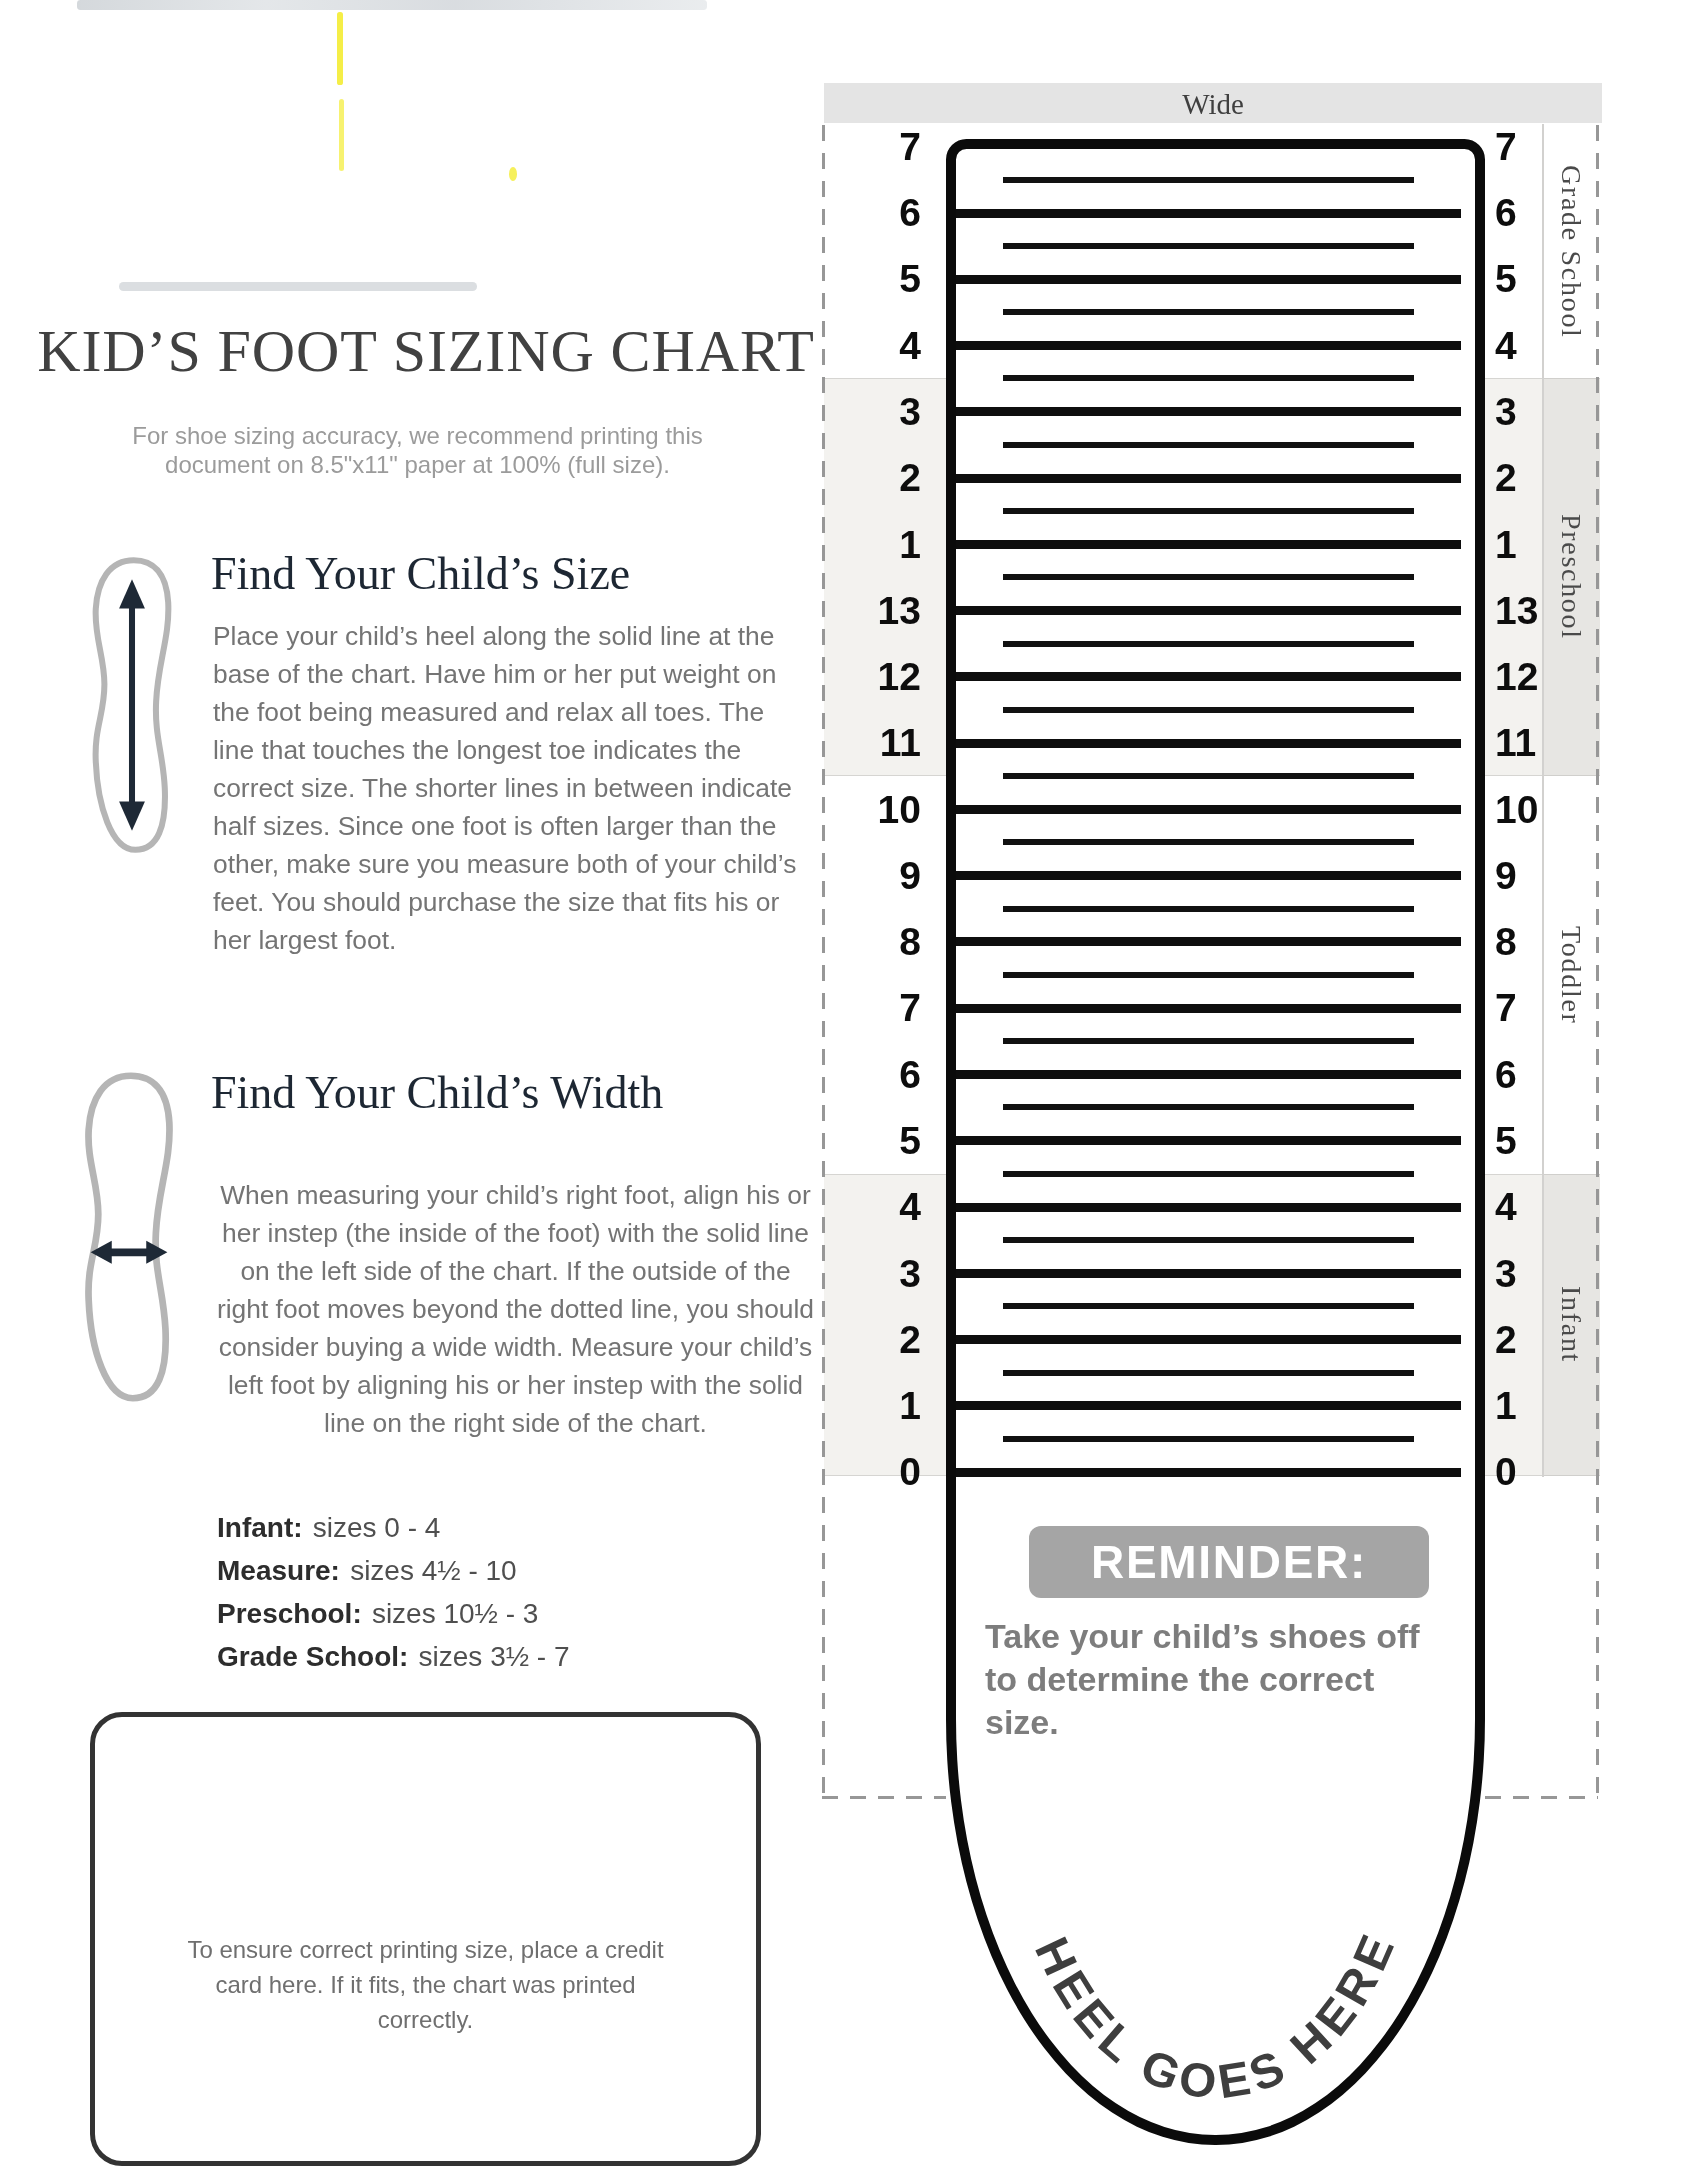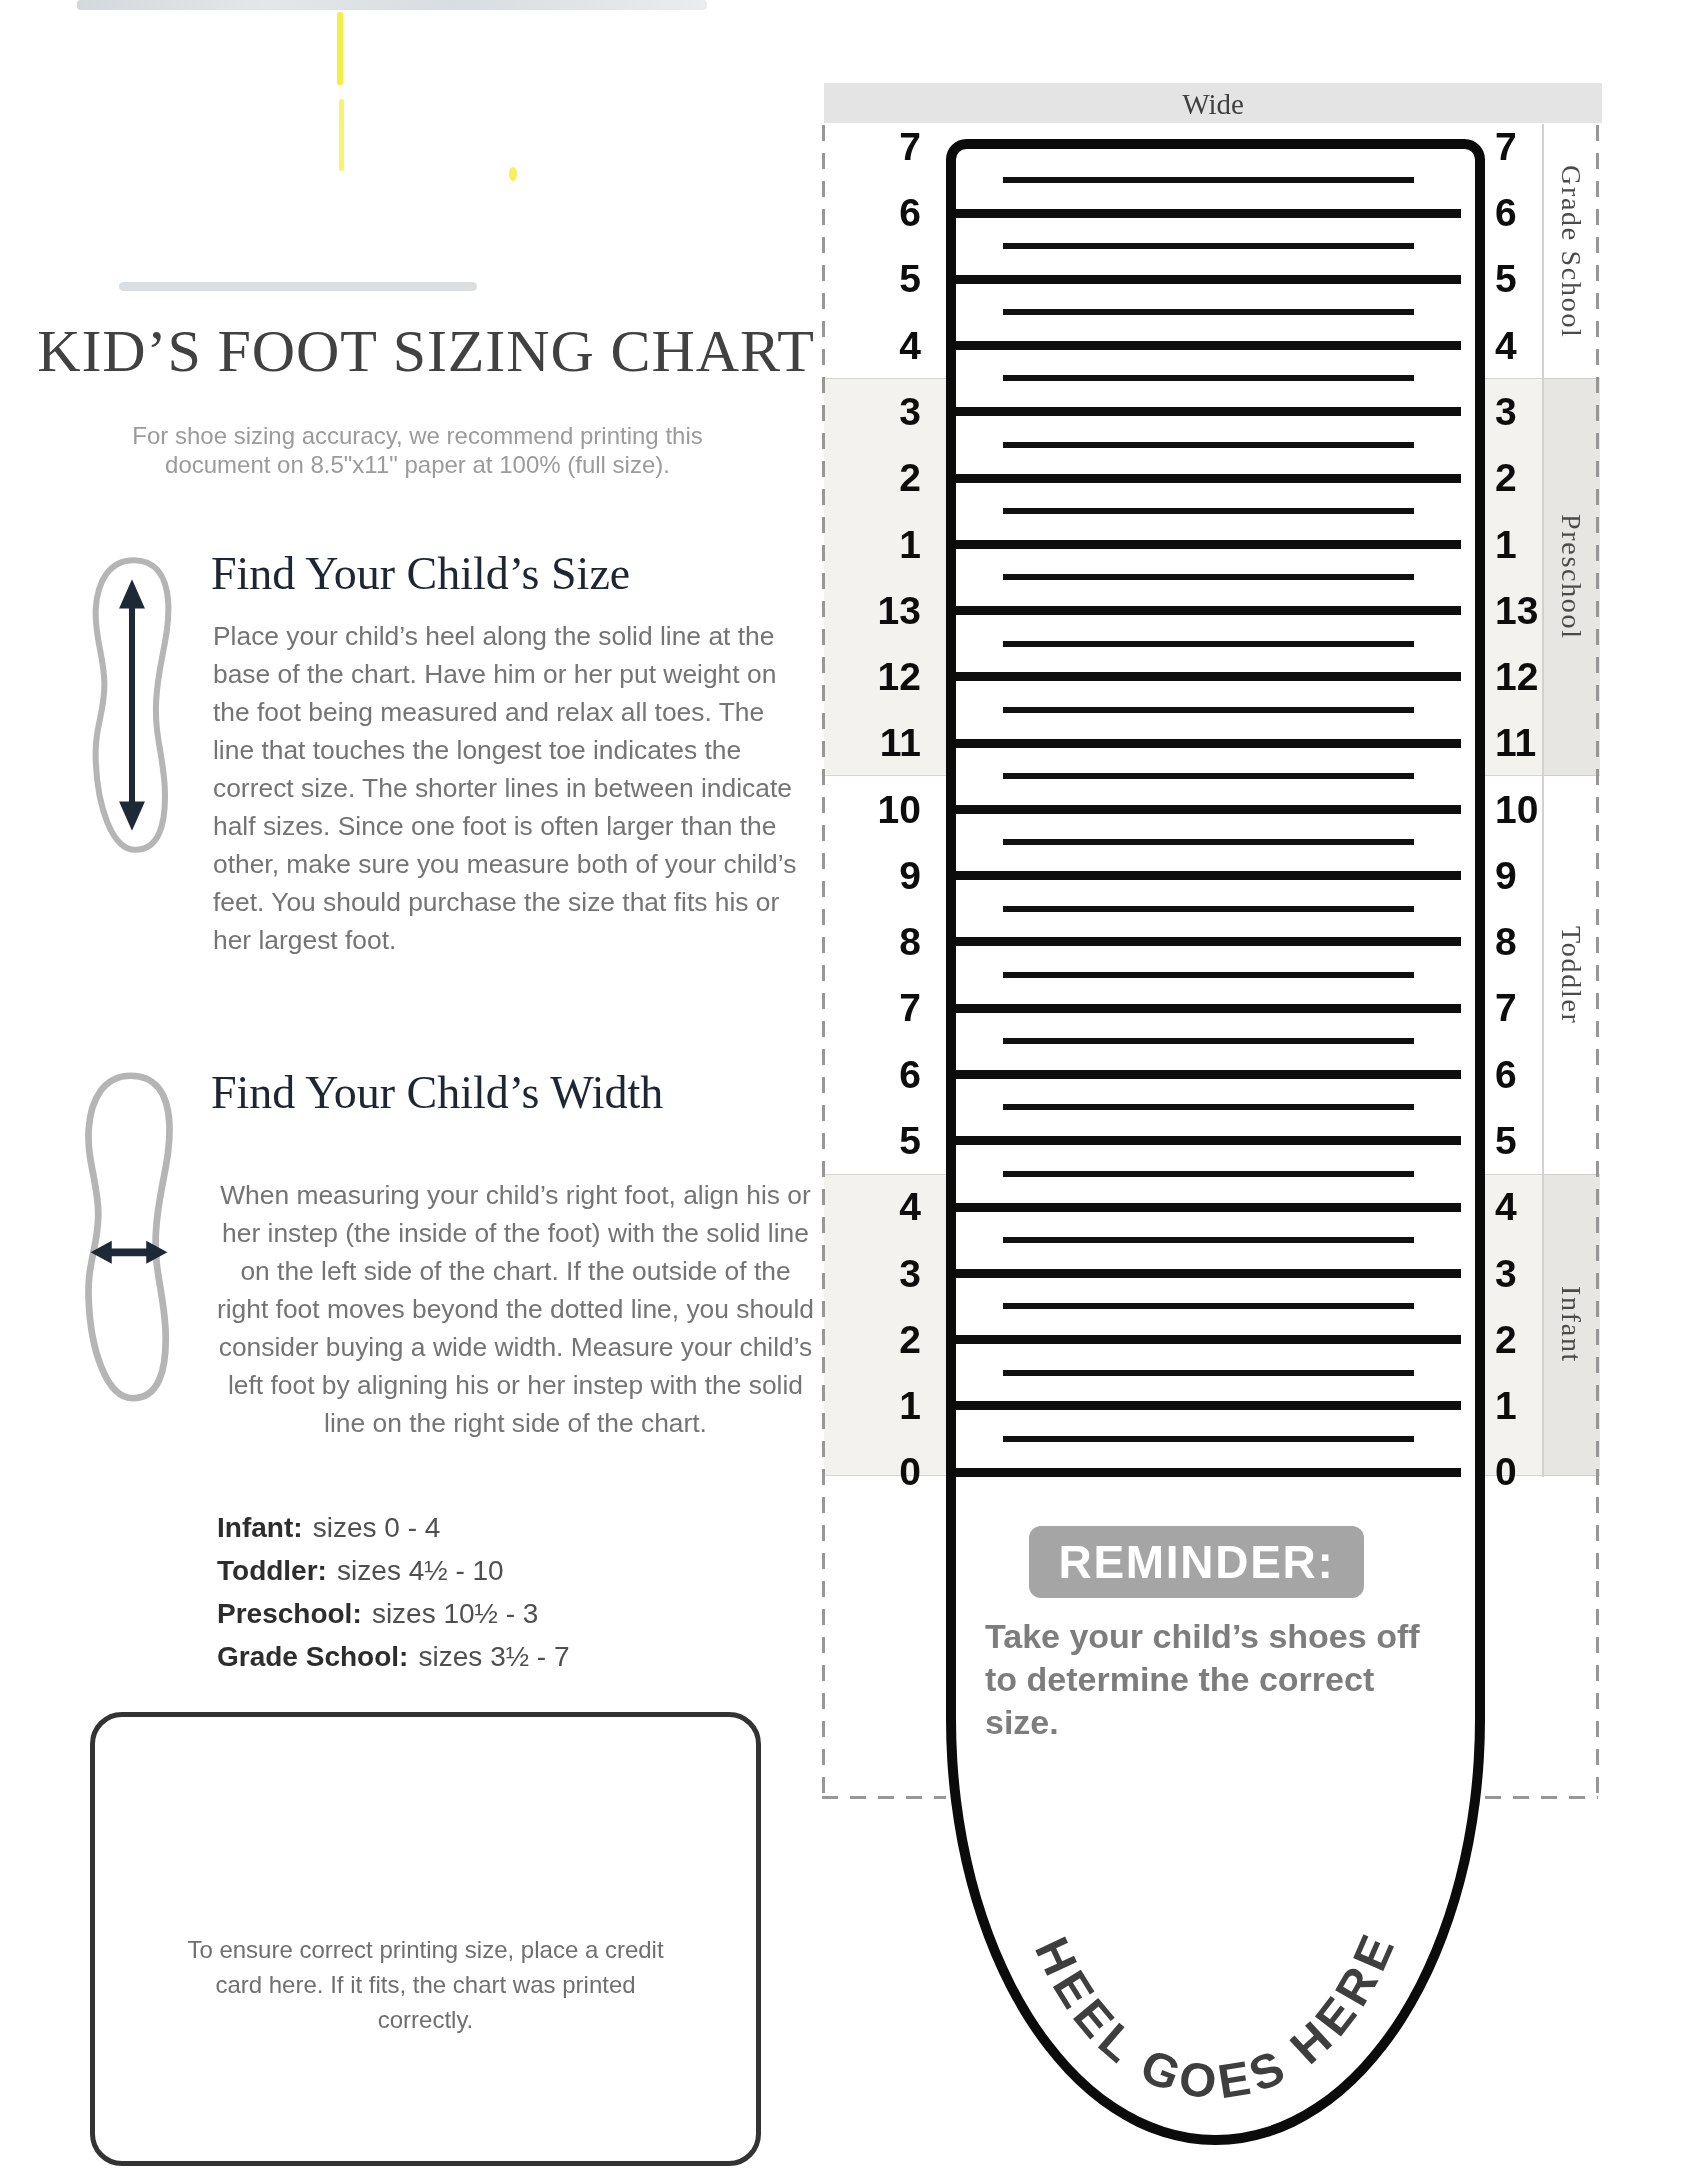--- a/index.html
+++ b/index.html
@@ -40,21 +40,21 @@
   .divline{background:#d2d1cf;z-index:2;}
   .agelabel{writing-mode:vertical-rl;display:flex;align-items:center;justify-content:center;
             font-family:"Liberation Serif",serif;font-size:28px;color:#4a4a4a;letter-spacing:1.7px;z-index:3;}
   #foot-outline{left:946px;top:139px;width:539px;height:2006px;border:10.2px solid #0b0b0b;box-sizing:border-box;
                 border-radius:20.4px 20.4px 269px 269px / 20.4px 20.4px 426px 426px;z-index:4;background:transparent;}
   .num{font-weight:bold;font-size:39px;color:#0d0d0d;height:51px;line-height:51px;z-index:5;}
   .numL{text-align:right;}
   .numR{text-align:left;}
   .lf{height:8.5px;background:#0e0e0e;z-index:5;}
   .lh{height:6px;background:#111111;z-index:5;}
-  #reminder-box{left:1029px;top:1526px;width:335px;height:72px;background:#a5a5a5;border-radius:12px;
+  #reminder-box{left:1029px;top:1526px;width:400px;height:72px;background:#a5a5a5;border-radius:12px;
                 text-align:center;line-height:73px;font-size:46px;font-weight:bold;color:#ffffff;letter-spacing:1.7px;z-index:6;}
   #reminder-body{left:985px;top:1615px;width:464px;text-align:left;font-size:34px;font-weight:bold;
                  color:#7d7d7d;line-height:43px;z-index:6;}
   #heel-svg{left:946px;top:1806px;z-index:6;}
 
   
   .artifact{pointer-events:none;}
   #artifact-top-smudge{left:77px;top:0;width:630px;height:10.2px;opacity:.5;border-radius:3.4px;
      background:linear-gradient(90deg,#aab2b9 0%,#c9cfd4 30%,#b3bac1 60%,#d5dade 100%);}
   #artifact-yellow-line-a{left:337px;top:12px;width:6px;height:73px;background:#f4ec33;opacity:.9;border-radius:2.6px;}
@@ -89,21 +89,21 @@
     <path d="M 64,6 C 36,6 22,30 20,62 C 18,95 30,118 30,150 C 30,185 18,200 20,240 C 22,290 38,342 66,342 C 92,342 102,315 100,270 C 98,230 88,210 90,170 C 92,125 106,95 104,55 C 102,20 86,6 64,6 Z" fill="none" stroke="#b5b5b5" stroke-width="7" stroke-linejoin="round"></path>
     <line x1="36" y1="190" x2="88" y2="190" stroke="#1e2936" stroke-width="8"></line>
     <polygon points="22,190 44,178 44,202" fill="#1e2936"></polygon>
     <polygon points="102,190 80,178 80,202" fill="#1e2936"></polygon>
   </svg>
   <div class="abs section-heading" id="width-heading">Find Your Child’s Width</div>
   <div class="abs body-text" id="width-body">When measuring your child’s right foot, align his or her instep (the inside of the foot) with the solid line on the left side of the chart. If the outside of the right foot moves beyond the dotted line, you should consider buying a wide width. Measure your child’s left foot by aligning his or her instep with the solid line on the right side of the chart.</div>
 
   <div class="abs" id="size-ranges">
       <div><span class="range-label">Infant:</span><span>sizes 0 - 4</span></div>
-      <div><span class="range-label">Toddler:</span><span>sizes 4½ - 10</span></div>
+      <div><span class="range-label">Measure:</span><span>sizes 4½ - 10</span></div>
       <div><span class="range-label">Preschool:</span><span>sizes 10½ - 3</span></div>
       <div><span class="range-label">Grade School:</span><span>sizes 3½ - 7</span></div>
     </div>
 
   <div class="abs" id="accuracy-box"></div>
   <div class="abs" id="accuracy-body">To ensure correct printing size, place a credit card here. If it fits, the chart was printed correctly.</div>
 
   <div class="abs" id="wide-bar">
     <span>Wide</span>
   </div>

